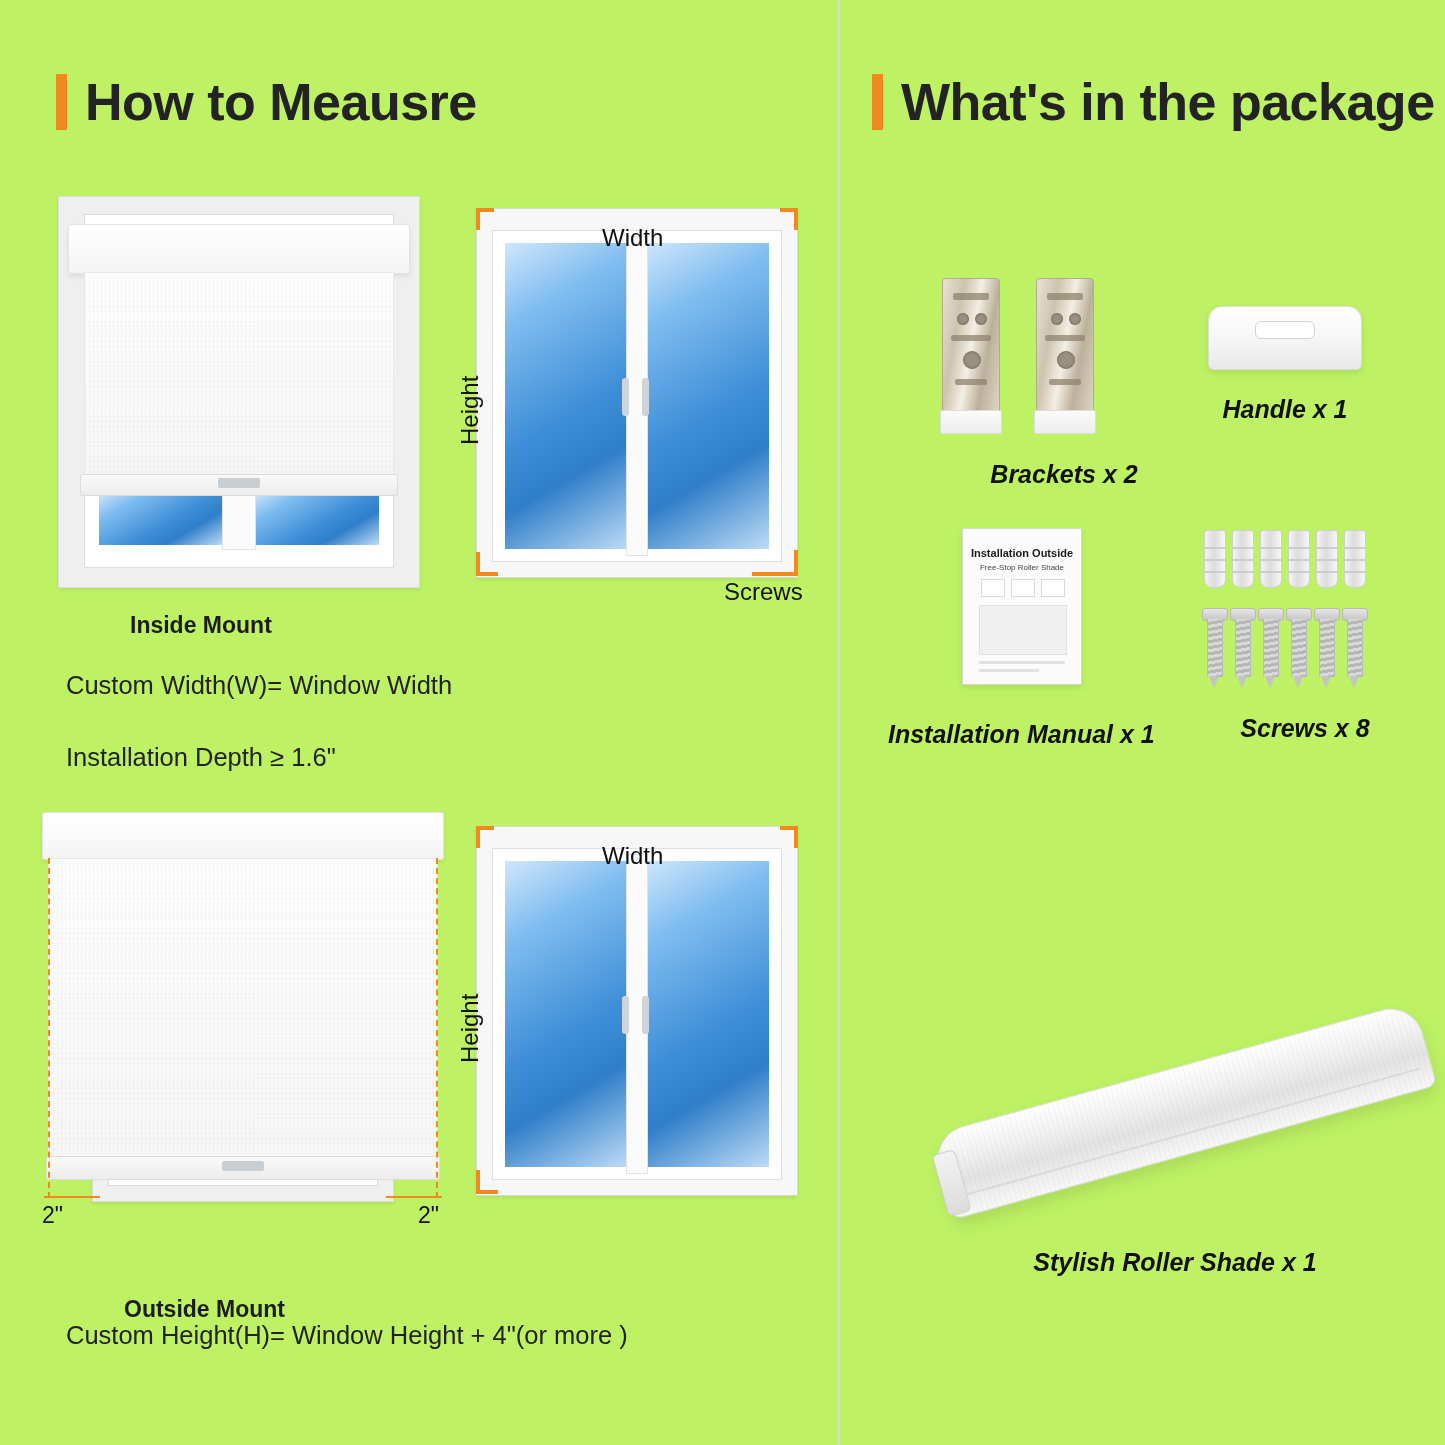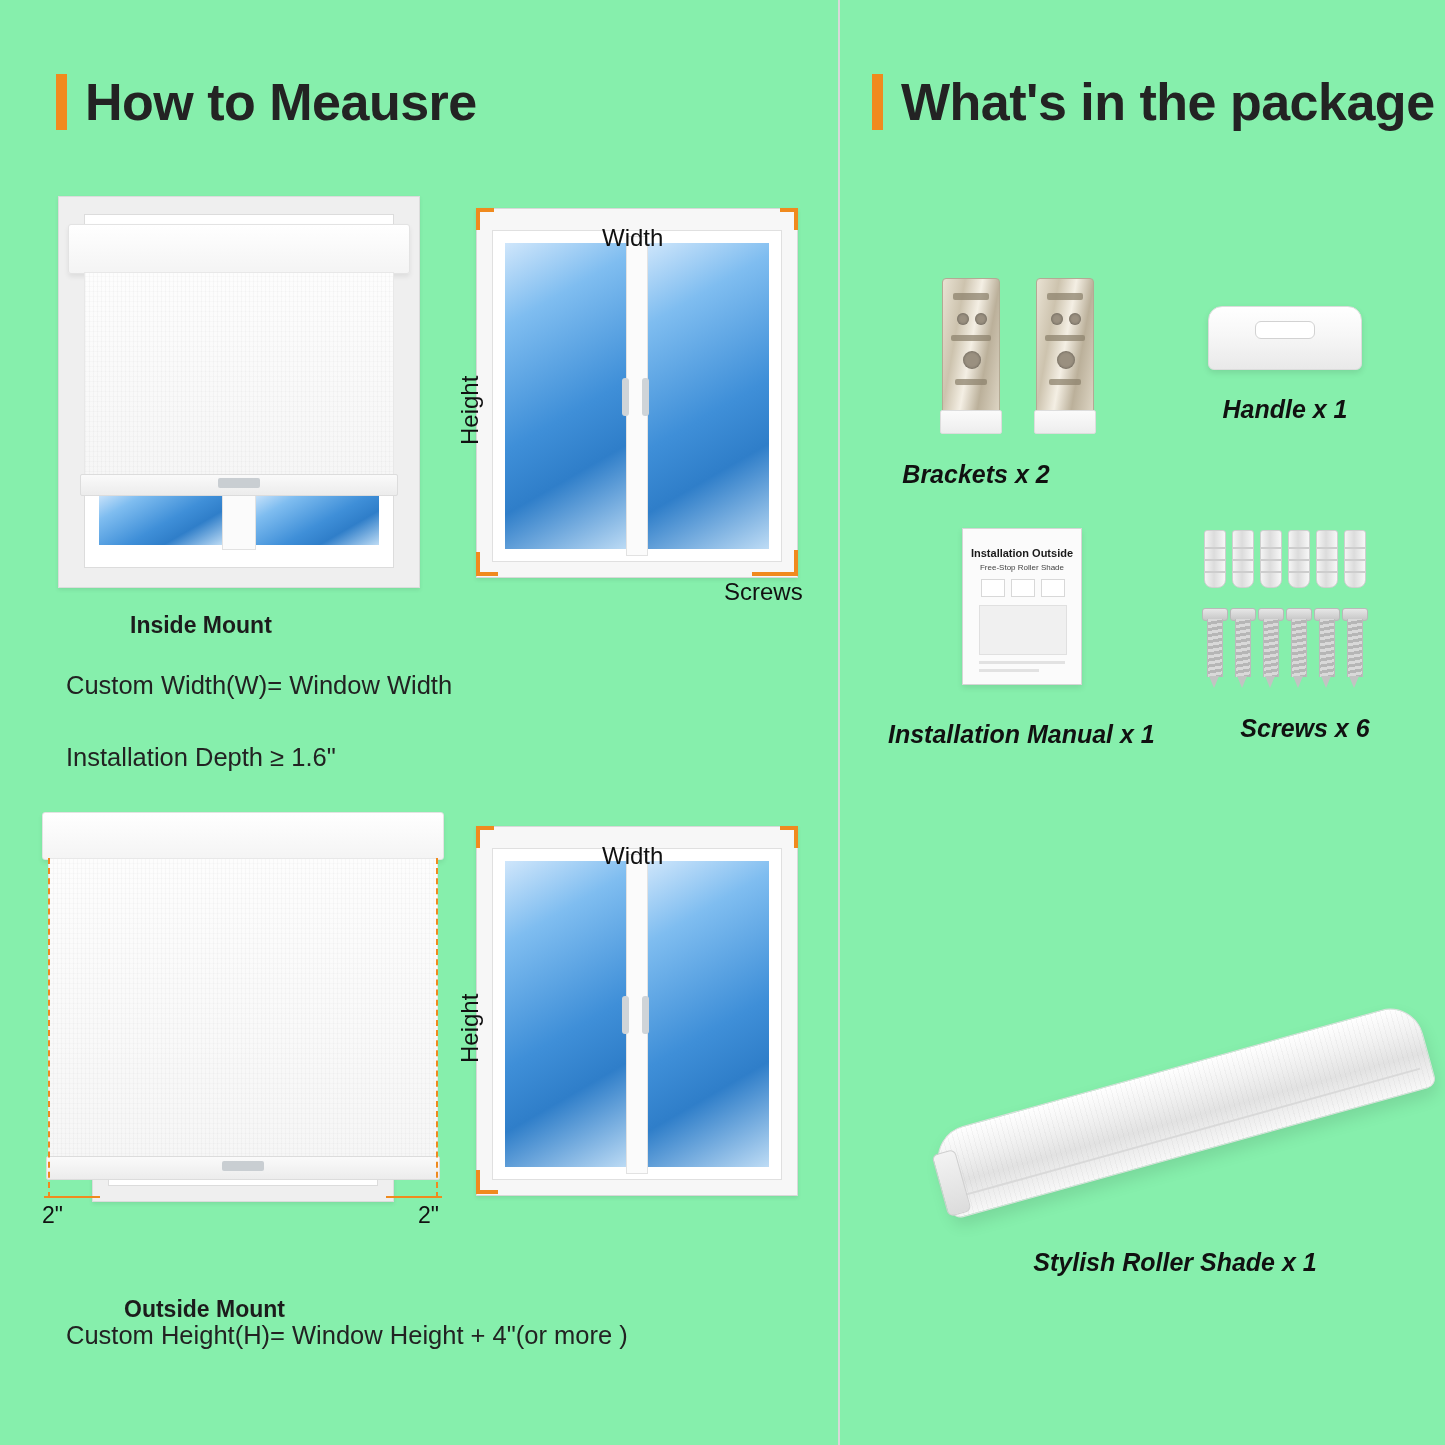--- a/index.html
+++ b/index.html
@@ -3,21 +3,21 @@
 <meta charset="utf-8">
 <style>
   html,body{margin:0;padding:0;}
   body{
     width:1445px;height:1445px;
     background:#f2f2f2;
     font-family:"Liberation Sans", sans-serif;
     color:#1a1a1a;
     overflow:hidden;
   }
-  .page{position:relative;width:1445px;height:1445px;background:#86efac;}
+  .page{position:relative;width:1445px;height:1445px;background:#bef264;}
 
   .divider{
     position:absolute;left:838px;top:0;width:2px;height:1445px;
     background:#d8d8d8;
   }
 
   
   .heading{position:absolute;display:flex;align-items:center;}
   .heading .bar{width:11px;height:56px;background:#f08a1e;margin-right:18px;}
   .heading .htext{
@@ -298,21 +298,21 @@
     <div class="bracket" style="left:106px;top:6px;width:56px;height:134px;">
       <div class="slot" style="left:10px;top:14px;width:36px;height:7px;"></div>
       <div class="hole" style="left:14px;top:34px;width:12px;height:12px;"></div>
       <div class="hole" style="left:32px;top:34px;width:12px;height:12px;"></div>
       <div class="slot" style="left:8px;top:56px;width:40px;height:6px;"></div>
       <div class="hole" style="left:20px;top:72px;width:18px;height:18px;"></div>
       <div class="slot" style="left:12px;top:100px;width:32px;height:6px;"></div>
     </div>
     <div class="bracket-foot" style="left:104px;top:138px;width:60px;height:22px;"></div>
   </div>
-  <div class="pkg-label" style="left:836px;top:460px;width:280px;">Brackets x 2</div>
+  <div class="pkg-label" style="left:924px;top:460px;width:280px;">Brackets x 2</div>
 
   <div class="handle" style="left:1208px;top:306px;width:152px;height:62px;">
     <div class="notch" style="left:46px;top:14px;width:58px;height:16px;"></div>
   </div>
   <div class="pkg-label" style="left:1160px;top:395px;width:250px;">Handle x 1</div>
 
   <div class="manual" style="left:962px;top:528px;width:118px;height:155px;">
     <div class="m-title" style="top:18px;">Installation Outside</div>
     <div class="m-sub" style="top:34px;">Free-Stop Roller Shade</div>
     <div class="m-box" style="left:18px;top:50px;width:22px;height:16px;"></div>
@@ -381,21 +381,21 @@
       <div class="screw-head" style="left:114px;top:84px;width:24px;height:11px;"></div>
       <div class="screw-shaft" style="left:119px;top:95px;width:14px;height:58px;"></div>
       <div class="screw-tip" style="left:121px;top:152px;"></div>
     </div>
     <div>
       <div class="screw-head" style="left:142px;top:84px;width:24px;height:11px;"></div>
       <div class="screw-shaft" style="left:147px;top:95px;width:14px;height:58px;"></div>
       <div class="screw-tip" style="left:149px;top:152px;"></div>
     </div>
   </div>
-  <div class="pkg-label" style="left:1180px;top:714px;width:250px;">Screws  x 6</div>
+  <div class="pkg-label" style="left:1180px;top:714px;width:250px;">Screws  x 8</div>
 
   <div class="roller" style="left:930px;top:1135px;width:520px;height:140px;">
     <div class="tube" style="left:0;top:0;width:500px;height:86px;"></div>
     <div class="seam" style="left:10px;top:66px;width:480px;"></div>
     <div class="endcap" style="left:-4px;top:20px;width:22px;height:62px;"></div>
   </div>
   <div class="pkg-label" style="left:1000px;top:1248px;width:350px;">Stylish Roller Shade x 1</div>
 
 </div>
 

